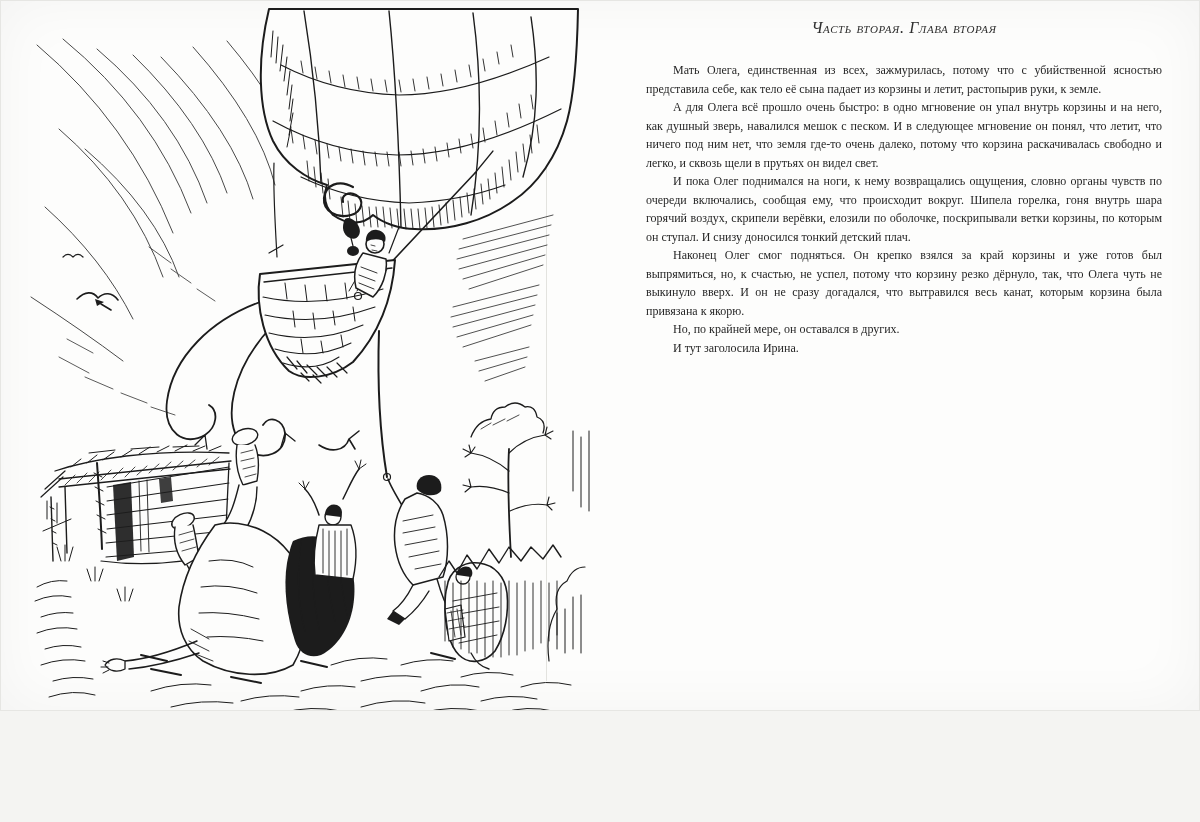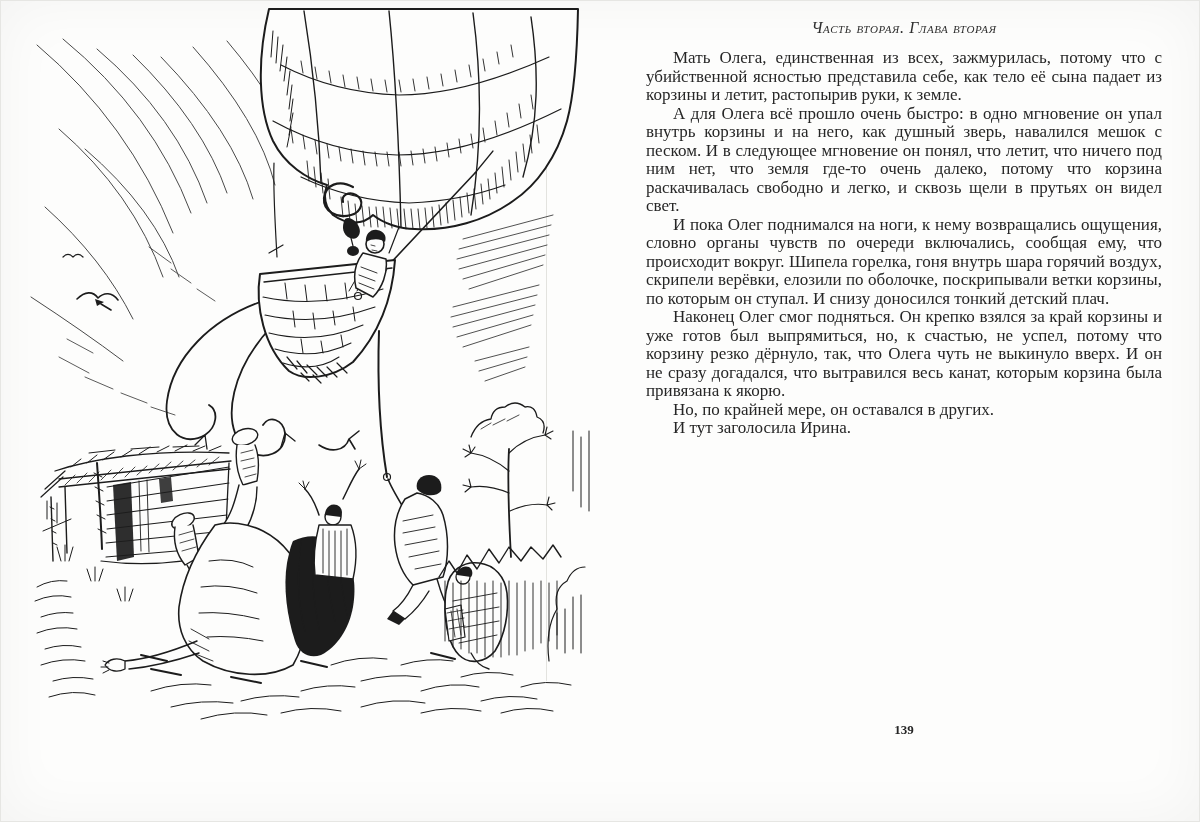--- a/index.html
+++ b/index.html
@@ -1,24 +1,24 @@
 <!DOCTYPE html>
 <html lang="ru"><head>
 <meta charset="utf-8">
 <style>
   html,body{margin:0;padding:0;}
   body{width:1200px;height:822px;background:#f4f4f2;font-family:"Liberation Serif",serif;}
-  .spread{position:relative;width:1200px;height:822px;background:#fdfdfc;overflow:hidden;
+  .spread{position:relative;width:1200px;height:711px;background:#fdfdfc;overflow:hidden;
           box-shadow:inset 0 0 60px rgba(0,0,0,0.045);border:1px solid #e6e6e3;box-sizing:border-box;}
   .page-edge{position:absolute;left:545px;top:120px;width:1px;height:560px;background:#e3e3df;}
   .illustration{position:absolute;left:0;top:0;}
   .right-page{position:absolute;left:645px;top:18px;width:516px;color:#262626;}
   .running-head{font-style:italic;font-variant:small-caps;text-align:center;font-size:16px;
                 letter-spacing:0.6px;color:#2e2e2e;}
-  .body-text{margin-top:12px;font-size:17px;line-height:18.5px;text-align:justify;
+  .body-text{margin-top:24px;font-size:12px;line-height:18.5px;text-align:justify;
              hyphens:auto;-webkit-hyphens:auto;}
   .body-text p{margin:0;text-indent:27px;}
   .page-number{position:absolute;left:645px;top:721px;width:516px;text-align:center;
                font-size:13px;font-weight:bold;color:#262626;}
   svg .ink{stroke:#1c1c1c;fill:none;stroke-linecap:round;stroke-linejoin:round;}
   svg .fillink{fill:#1c1c1c;stroke:none;}
   svg .paper{fill:#fdfdfc;}
 </style>
 </head>
 <body>

